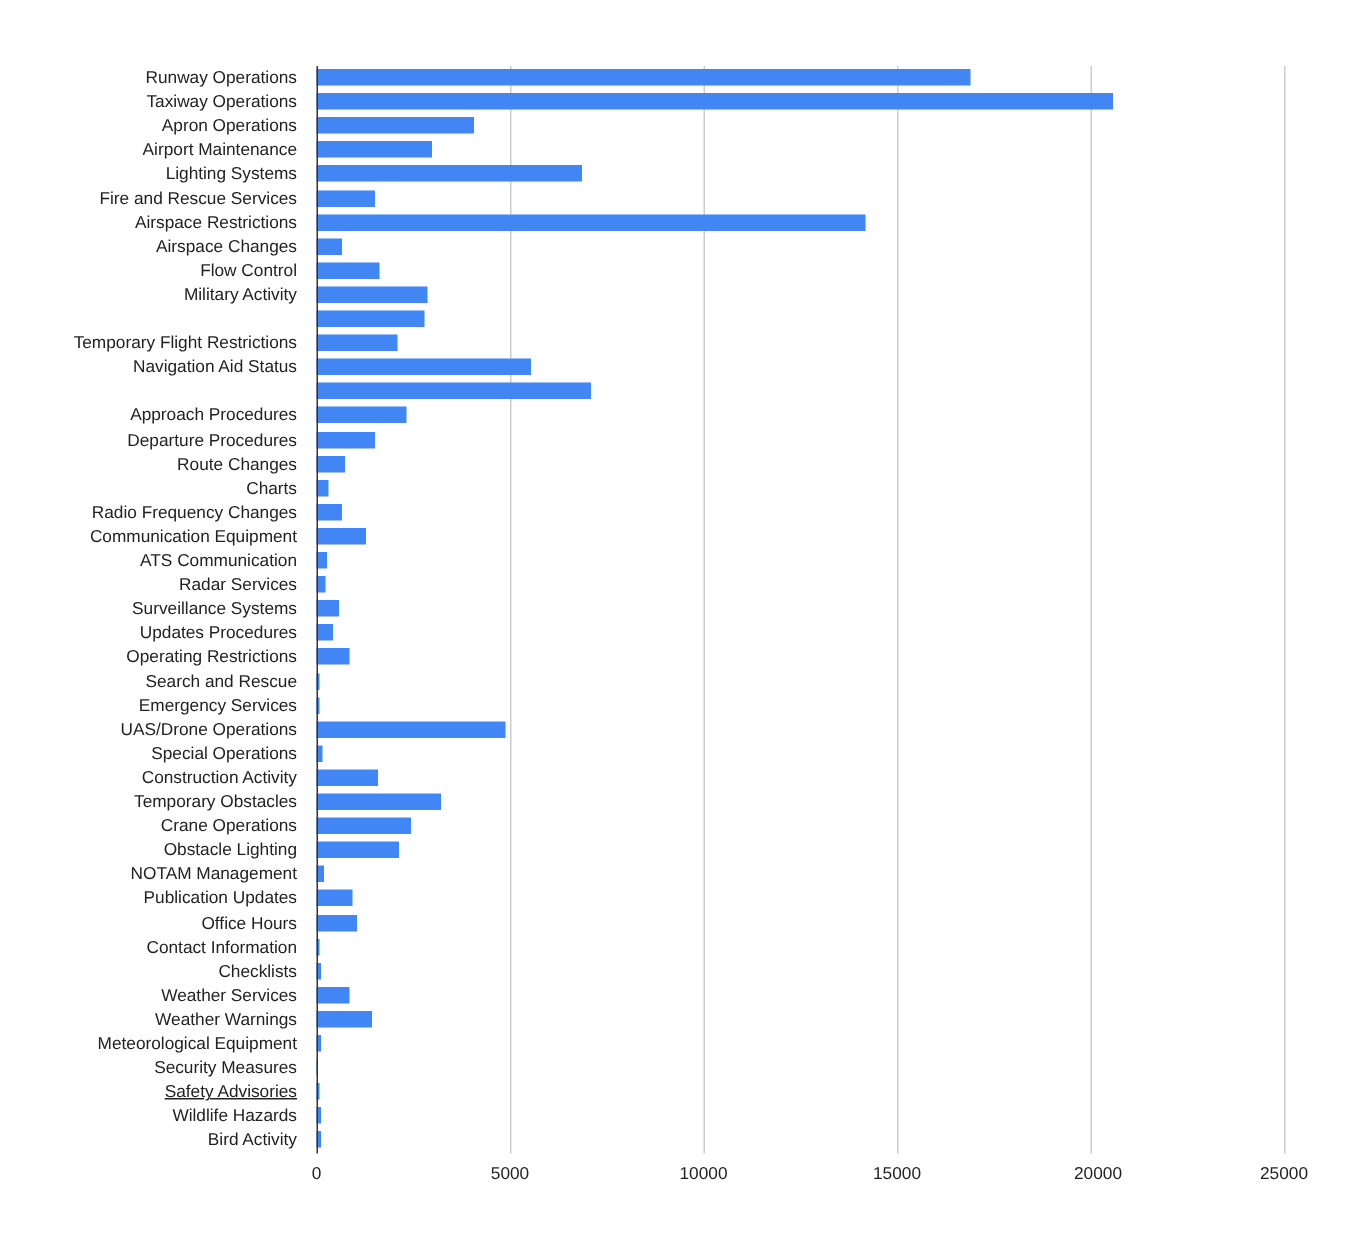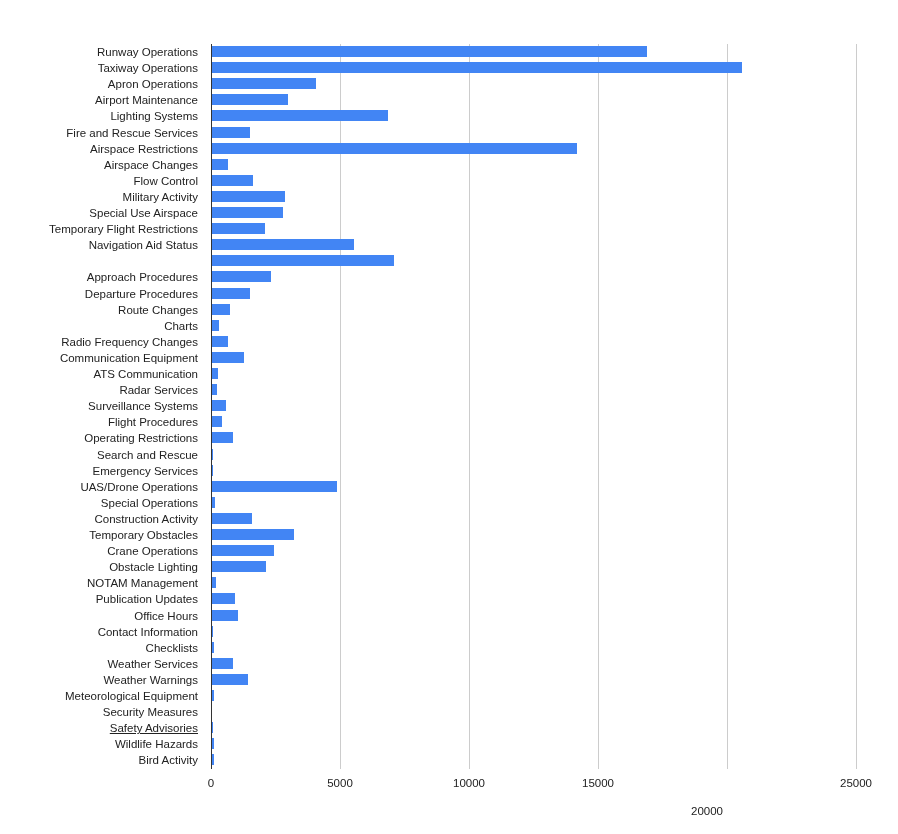--- a/index.html
+++ b/index.html
@@ -114,33 +114,32 @@
       <div class="ylabel" style="top: 0px;">Runway Operations</div>
       <div class="ylabel" style="top: 16.1px;">Taxiway Operations</div>
       <div class="ylabel" style="top: 32.2px;">Apron Operations</div>
       <div class="ylabel" style="top: 48.3px;">Airport Maintenance</div>
       <div class="ylabel" style="top: 64.4px;">Lighting Systems</div>
       <div class="ylabel" style="top: 80.5px; padding-left: 20px;">Fire and Rescue Services</div>
       <div class="ylabel" style="top: 96.6px;">Airspace Restrictions</div>
       <div class="ylabel" style="top: 112.7px;">Airspace Changes</div>
       <div class="ylabel" style="top: 128.8px;">Flow Control</div>
       <div class="ylabel" style="top: 144.9px;">Military Activity</div>
-      <div class="ylabel" style="top: 161px;">Special Use Airspace</div>
       <div class="ylabel" style="top: 177.1px;">Temporary Flight Restrictions</div>
       <div class="ylabel" style="top: 193.2px;">Navigation Aid Status</div>
       <div class="ylabel" style="top: 225.4px;">Approach Procedures</div>
       <div class="ylabel" style="top: 241.5px;">Departure Procedures</div>
       <div class="ylabel" style="top: 257.6px;">Route Changes</div>
       <div class="ylabel" style="top: 273.7px;">Charts</div>
       <div class="ylabel" style="top: 289.8px;">Radio Frequency Changes</div>
       <div class="ylabel" style="top: 305.9px;">Communication Equipment</div>
       <div class="ylabel" style="top: 322px;">ATS Communication</div>
       <div class="ylabel" style="top: 338.1px;">Radar Services</div>
       <div class="ylabel" style="top: 354.2px;">Surveillance Systems</div>
-      <div class="ylabel" style="top: 370.3px;">Flight Procedures</div>
+      <div class="ylabel" style="top: 370.3px;">Updates Procedures</div>
       <div class="ylabel" style="top: 386.4px;">Operating Restrictions</div>
       <div class="ylabel" style="top: 402.5px;">Search and Rescue</div>
       <div class="ylabel" style="top: 418.6px;">Emergency Services</div>
       <div class="ylabel" style="top: 434.7px;">UAS/Drone Operations</div>
       <div class="ylabel" style="top: 450.8px;">Special Operations</div>
       <div class="ylabel" style="top: 466.9px;">Construction Activity</div>
       <div class="ylabel" style="top: 483px;">Temporary Obstacles</div>
       <div class="ylabel" style="top: 515.2px;">Obstacle Lighting</div>
       <div class="ylabel" style="top: 499.1px;">Crane Operations</div>
       <div class="ylabel" style="top: 531.3px;">NOTAM Management</div>
@@ -303,17 +302,17 @@
           <div class="bar" title="Bird Activity: 120" style="width: 3.096px; background: rgb(66, 133, 244);"></div>
         </div>
       </div>
   </div>
 
   <div class="xlabels">
       <div class="xlabel" style="left: 211px;">0</div>
       <div class="xlabel" style="left: 340px;">5000</div>
       <div class="xlabel" style="left: 469px;">10000</div>
       <div class="xlabel" style="left: 598px;">15000</div>
-      <div class="xlabel" style="left: 707px; margin-top: 28px;">20000</div>
+      <div class="xlabel" style="left: 732px;">20000</div>
       <div class="xlabel" style="left: 856px;">25000</div>
     </div>
 
 </div>
 
 </body></html>

